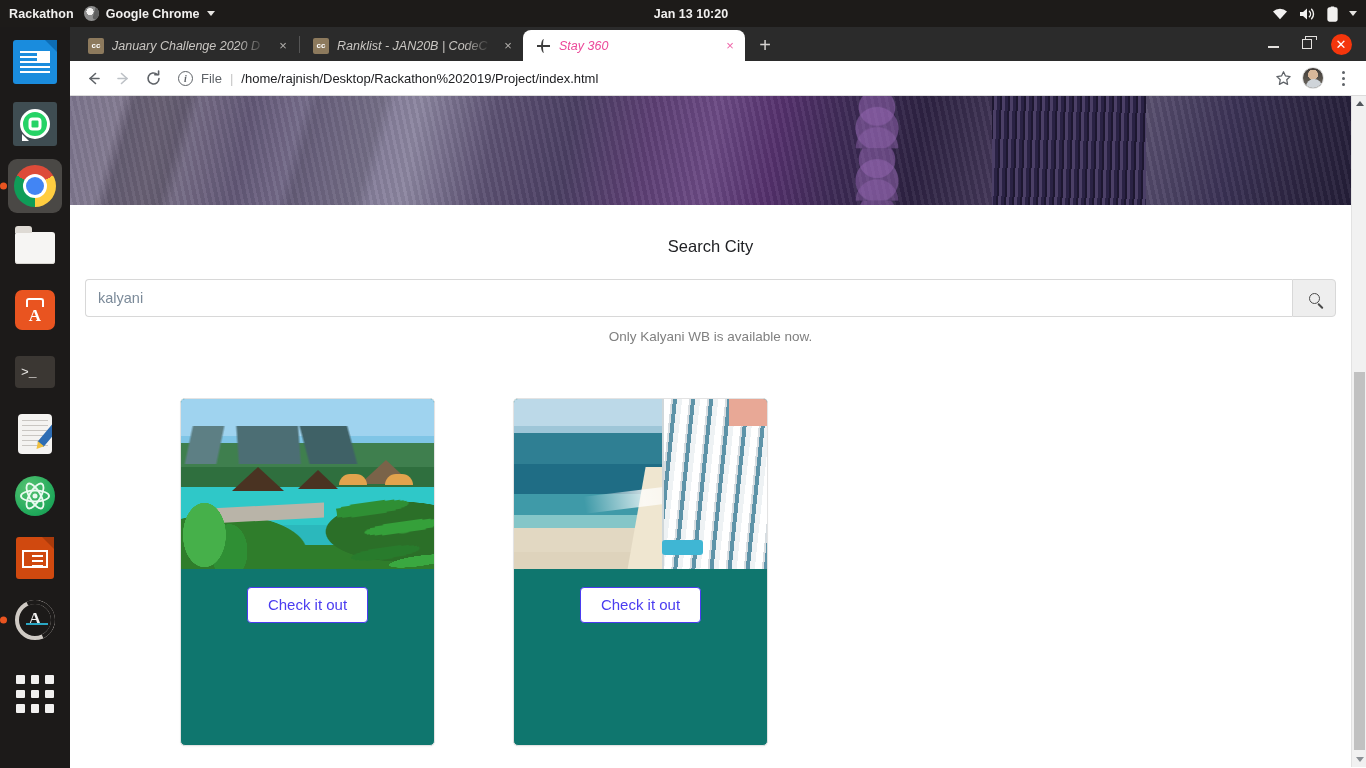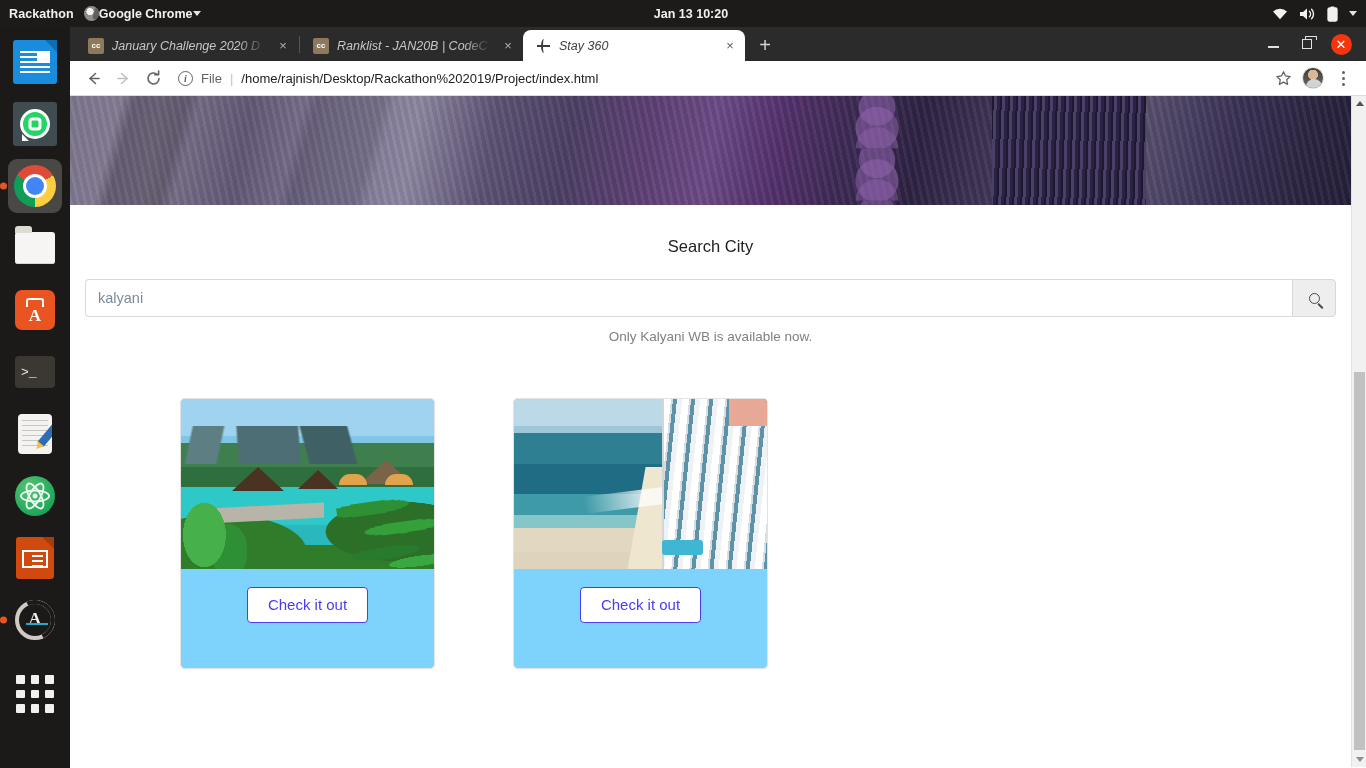--- a/index.html
+++ b/index.html
@@ -14,21 +14,21 @@
   #topbar {
     position: absolute; top: 0; left: 0;
     width: 1366px; height: 27px;
     background: #1d1b19;
     color: #ffffff;
     display: flex; align-items: center;
     font-size: 12.5px;
     z-index: 50;
   }
   #activities { padding: 0 10px 0 9px; font-weight: bold; letter-spacing: .1px; color:#f2f1f0; }
-  .app-menu { display: flex; align-items: center; gap: 0; font-weight: bold; color:#f2f1f0; }
+  .app-menu { display: flex; align-items: center; gap: 7px; font-weight: bold; color:#f2f1f0; }
   .chrome-mini {
     width: 15px; height: 15px; border-radius: 50%;
     background: radial-gradient(circle at 40% 38%, #f2f1f0 0 27%, #8e8e8e 28% 100%);
     position: relative; overflow:hidden;
   }
   .chrome-mini::after{
     content:""; position:absolute; right:-3px; top:1px; width:8px;height:13px;
     background:#5f5f5f; transform:rotate(16deg); border-radius:2px;
   }
   .caret-down {
@@ -216,21 +216,21 @@
     padding-left: 6px;
   }
   .tab {
     height: 31px; width: 222px;
     display: flex; align-items: center; gap: 8px;
     padding: 0 6px 0 12px;
     border-radius: 8px 8px 0 0;
     font-size: 12.5px; color: #c9c6c2;
     position: relative;
   }
-  .tab.active { background: #ffffff; color: #404040; }
+  .tab.active { background: #ffffff; color: #ec4899; }
   .tab .fav { flex: 0 0 auto; width: 16px; height: 16px; }
   .fav-cc {
     width:16px;height:16px;background:#8d7a5d;border-radius:2px;
     color:#fff; font:bold 8px "Liberation Sans",sans-serif;
     display:flex;align-items:center;justify-content:center;
   }
   .fav-globe{
     width:16px;height:16px;border-radius:50%;
     background: radial-gradient(circle at 36% 32%, #efefef 0 22%, #6b6b6b 23% 100%);
     position:relative; overflow:hidden;
@@ -385,22 +385,22 @@
   #notice {
     text-align: center; font-size: 13.5px; color: #808080;
     margin-top: 12px;
   }
 
   
   #cards {
     display: flex; gap: 78px; margin: 54px 0 0 110px;
   }
   .card {
-    width: 255px; height: 271px;
-    background: #7dd3fc;
+    width: 255px; height: 348px;
+    background: #0f766e;
     border: 1px solid #e3e3e3; border-radius: 5px;
     box-shadow: 0 1px 2px rgba(0,0,0,.04);
     overflow: hidden;
   }
   .card-img { width: 255px; height: 170px; position: relative; overflow: hidden; }
 
   
   .img-resort {
     background:
       radial-gradient(ellipse 60% 40% at 16% 90%, #2f7d2b 0 55%, transparent 56%),

